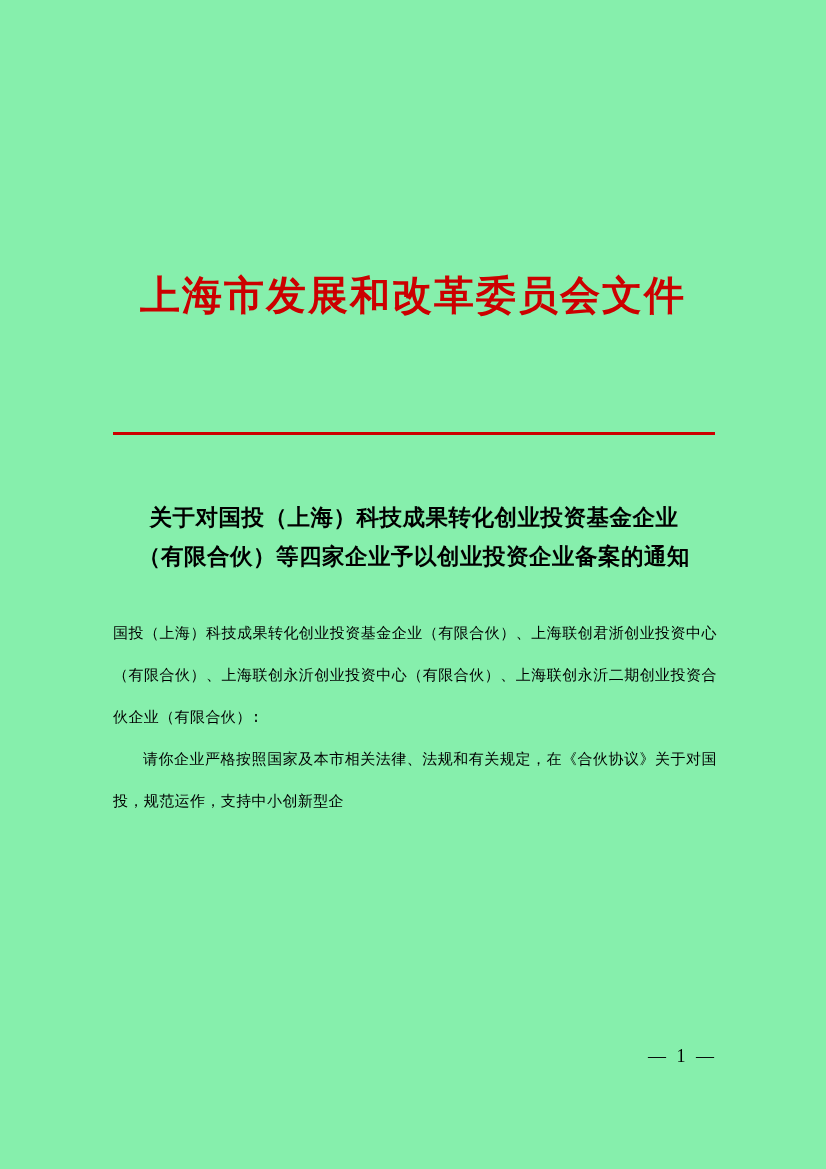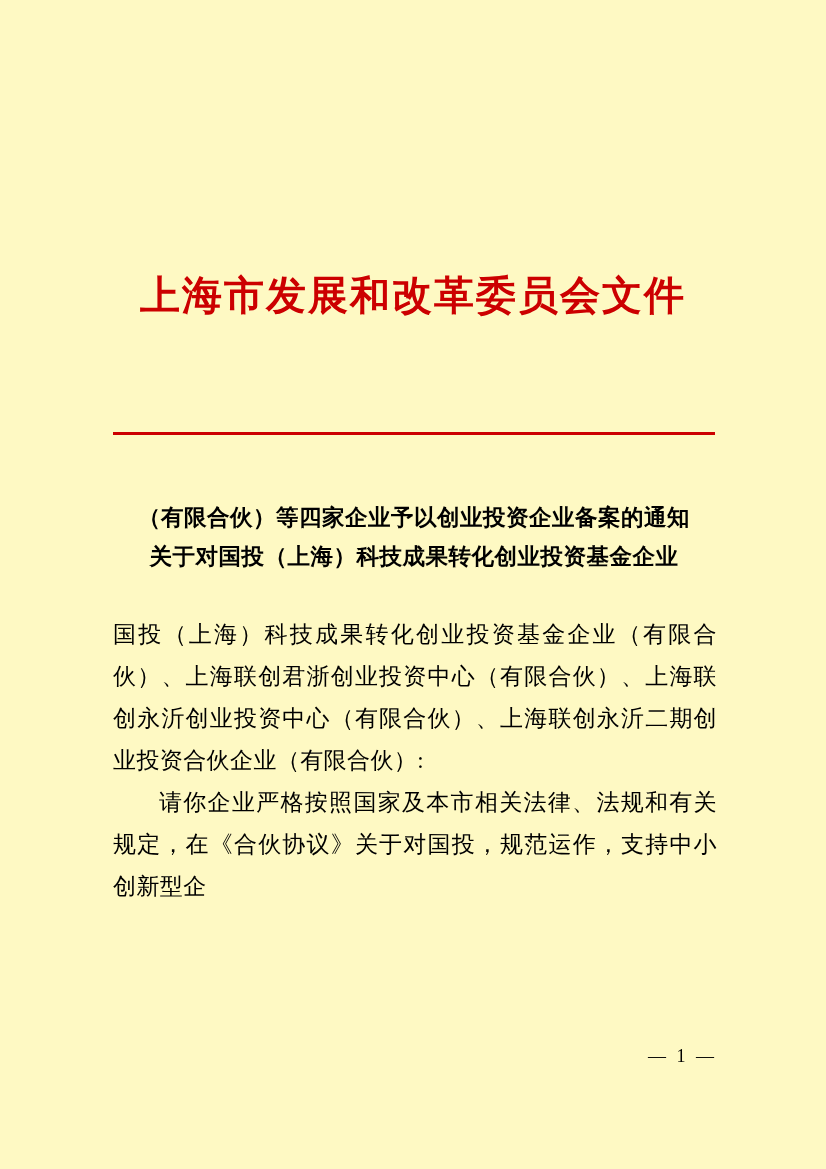--- a/index.html
+++ b/index.html
@@ -14,21 +14,21 @@
     color: #000000;
     position: relative;
     overflow: hidden;
   }
   .page {
     position: absolute;
     left: 0;
     top: 0;
     width: 826px;
     height: 1169px;
-    background: #fef9c3;
+    background: #86efac;
   }
   .doc-header {
     position: absolute;
     left: 113px;
     top: 270px;
     width: 600px;
     text-align: center;
   }
   .doc-title {
     color: #cc0000;
@@ -71,25 +71,25 @@
   }
   .subject .line {
     display: block;
     white-space: nowrap;
   }
   .body-block {
     position: absolute;
     left: 113px;
     top: 614px;
     width: 604px;
-    font-size: 23px;
+    font-size: 15px;
     line-height: 42px;
     letter-spacing: 0.4px;
     text-align: justify;
-    font-family: Liberation Serif, serif;
+    font-family: Liberation Mono, monospace;
   }
   .body-block p {
     margin: 0;
   }
   .body-block p.gap {
     margin-top: 42px;
   }
   .body-block p.indent {
     text-indent: 2em;
   }
@@ -110,22 +110,22 @@
 <div class="page">
 
   <div class="doc-header">
     <div class="doc-title">上海市发展和改革委员会文件</div>
   </div>
 
 
   <div class="red-rule"></div>
 
   <div class="subject">
+    <span class="line">关于对国投（上海）科技成果转化创业投资基金企业</span>
     <span class="line">（有限合伙）等四家企业予以创业投资企业备案的通知</span>
-    <span class="line">关于对国投（上海）科技成果转化创业投资基金企业</span>
   </div>
 
   <div class="body-block">
     <p>国投（上海）科技成果转化创业投资基金企业（有限合伙）、上海联创君浙创业投资中心（有限合伙）、上海联创永沂创业投资中心（有限合伙）、上海联创永沂二期创业投资合伙企业（有限合伙）:</p>
     <p class="indent">请你企业严格按照国家及本市相关法律、法规和有关规定，在《合伙协议》关于对国投，规范运作，支持中小创新型企</p>
   </div>
 
   <div class="page-number">— 1 —</div>
 
 </div>

